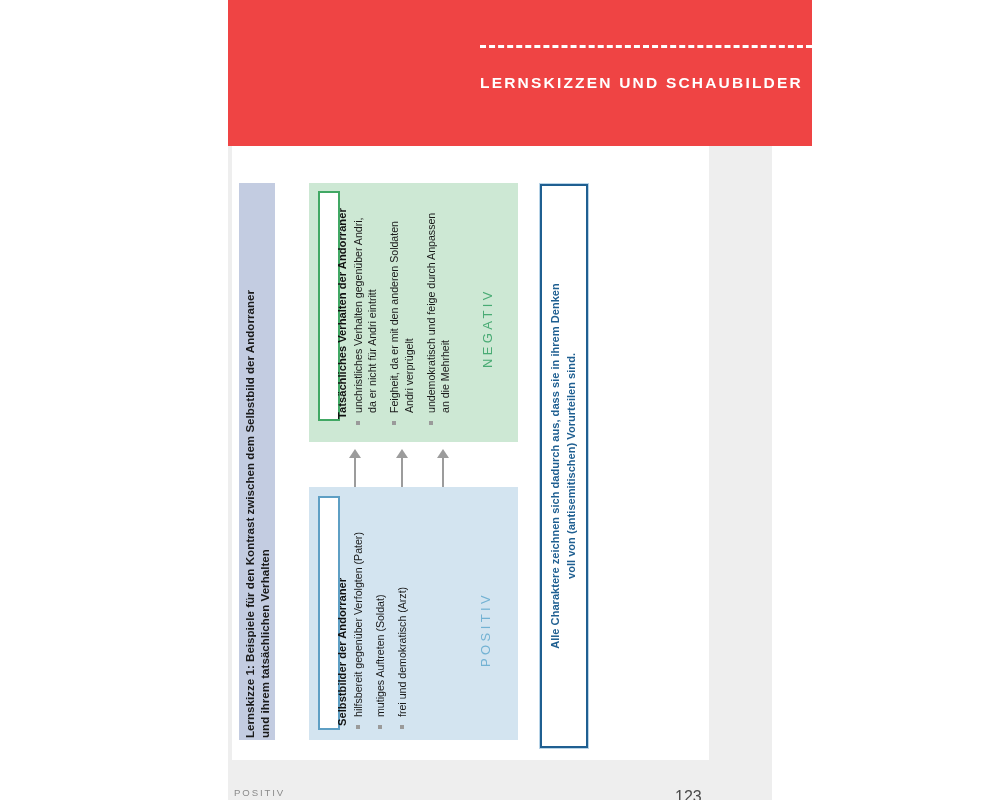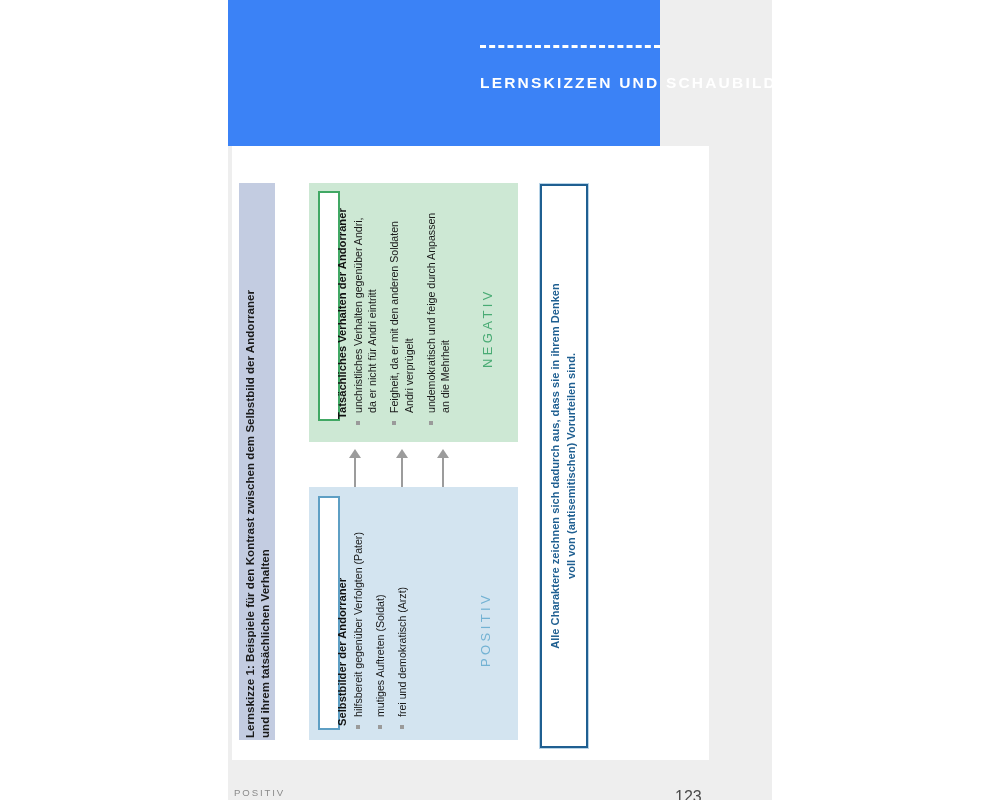--- a/index.html
+++ b/index.html
@@ -32,23 +32,23 @@
     width: 544px;
     height: 800px;
     background: #eeeeee;
   }
 
   
   .header-banner {
     position: absolute;
     left: 228px;
     top: 0px;
-    width: 432px;
+    width: 584px;
     height: 146px;
-    background: #3b82f6;
+    background: #ef4444;
   }
   .header-dashed {
     position: absolute;
     left: 252px;
     top: 45px;
     right: 0px;
     height: 0px;
     border-top: 3px dashed #ffffff;
   }
   .header-title {

